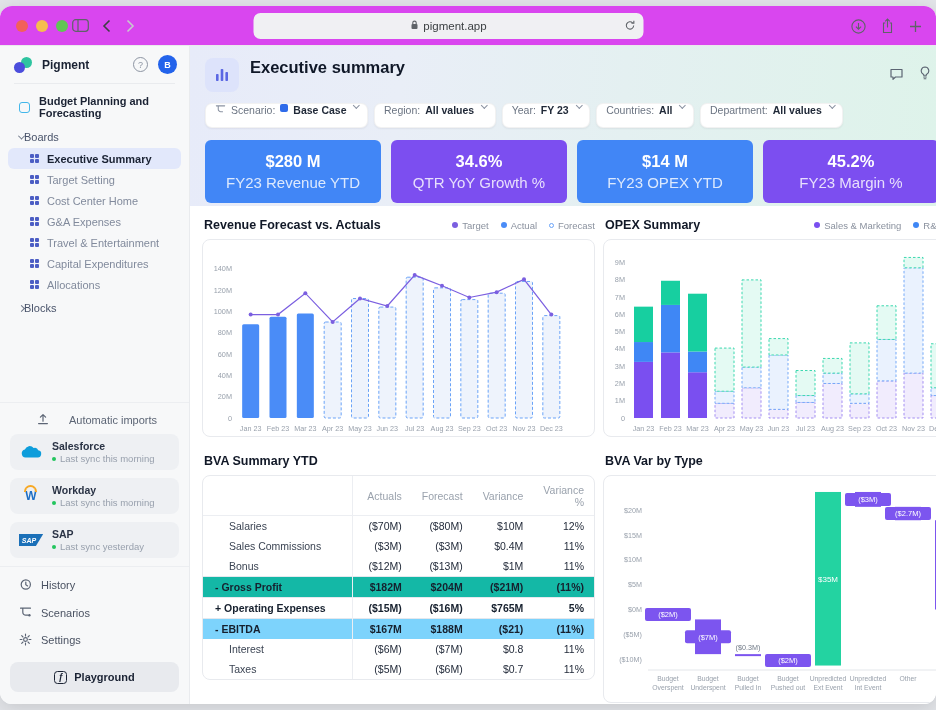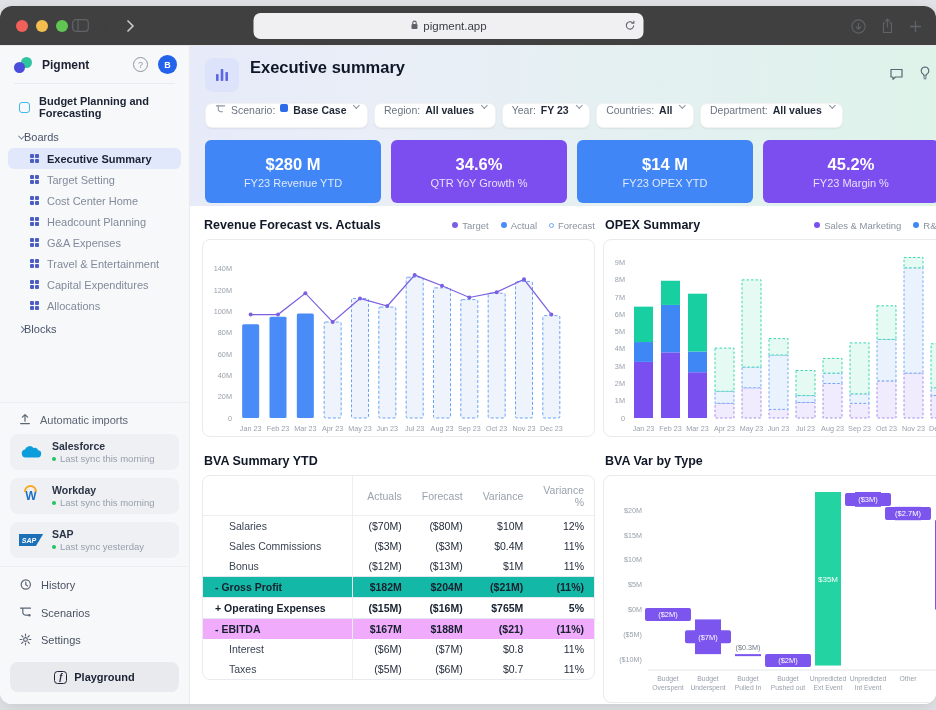--- a/index.html
+++ b/index.html
@@ -1,21 +1,21 @@
 <!DOCTYPE html>
 <html><head>
 <meta charset="utf-8">
 <style>
   * { margin:0; padding:0; box-sizing:border-box; }
   html,body { width:936px; height:710px; font-family:"Liberation Sans","DejaVu Sans",sans-serif; }
   body { background:#e2e4e8; position:relative; overflow:hidden; }
   .window { position:absolute; left:0; right:0; top:6px; bottom:6px; background:#fff; border-radius:12px; overflow:hidden; box-shadow:0 4px 18px rgba(0,0,0,.12); display:flex; flex-direction:column; }
 
   
-  .chrome { height:40px; background:#404040; border-bottom:1px solid #e9e9ec; position:relative; flex:none; }
+  .chrome { height:40px; background:#d946ef; border-bottom:1px solid #e9e9ec; position:relative; flex:none; }
   .traffic { position:absolute; left:16px; top:14px; display:flex; gap:8px; }
   .dot { width:12px; height:12px; border-radius:50%; }
   .d-red{background:#f2605a;} .d-yel{background:#f5bd4f;} .d-grn{background:#61c554;}
   .chrome-ic { position:absolute; top:13px; display:flex; align-items:center; }
   .urlbar { position:absolute; left:50%; top:7px; transform:translateX(-55%); width:390px; height:26px; background:#f0f0f3; border-radius:7px; display:flex; align-items:center; justify-content:center; gap:5px; font-size:11.5px; color:#3c4043; }
   .urlbar .reload { position:absolute; right:8px; top:7px; }
   .chrome-right { position:absolute; right:14px; top:12px; display:flex; gap:15px; align-items:center; }
 
   
   .app { flex:1; display:flex; min-height:0; }
@@ -35,21 +35,21 @@
   .ws-label { font-weight:bold; color:#1a2233; }
   .sec-row { display:flex; align-items:center; padding:7px 14px 5px 19px; color:#49536a; }
   .chev { width:5px; height:5px; border-right:1.4px solid #6b7486; border-bottom:1.4px solid #6b7486; flex:none; }
   .chev-down { transform:rotate(45deg) translate(-1px,-1px); }
   .chev-right { transform:rotate(-45deg); }
   .bi { display:flex; align-items:center; gap:8px; height:21px; margin:0 8px; padding-left:22px; border-radius:6px; color:#818a9c; cursor:pointer; }
   .bi.active { background:#e2e8fb; color:#1a2233; font-weight:bold; }
   .gic { width:9px; height:9px; display:grid; grid-template-columns:1fr 1fr; grid-template-rows:1fr 1fr; gap:1.5px; flex:none; }
   .gic i { background:#4c5ec4; border-radius:1px; }
   .sb-mid { flex:1; }
-  .imp-title { display:flex; align-items:center; gap:9px; padding:10px 14px 7px 19px; color:#5c6575; }
+  .imp-title { display:flex; align-items:center; gap:20px; padding:10px 14px 7px 19px; color:#5c6575;justify-content:center; }
   .imp-card { margin:0 10px 8px; background:#eef0f3; border-radius:8px; padding:6px 9px; display:flex; gap:9px; align-items:center; }
   .imp-name { font-size:10.5px; font-weight:bold; color:#2a3345; }
   .imp-status { display:flex; align-items:center; gap:4px; font-size:9.5px; color:#98a0ad; margin-top:1px; }
   .gdot { width:4px; height:4px; border-radius:50%; background:#22c55e; flex:none; }
   .imp-logo { width:24px; flex:none; display:flex; justify-content:center; }
   .wd-logo { position:relative; font-weight:800; color:#1f6fc4; font-size:12px; line-height:14px; }
   .wd-arc { position:absolute; top:-4px; left:-1px; width:13px; height:7px; border:2px solid #f7a823; border-bottom:none; border-radius:7px 7px 0 0; }
   .sap-logo { background:#1b70b8; color:#fff; font-size:7px; font-weight:bold; font-style:italic; padding:2.5px 7px 2.5px 3px; clip-path:polygon(0 0,100% 0,70% 100%,0 100%); }
   .ft-row { display:flex; align-items:center; gap:9px; padding:6.5px 14px 6.5px 19px; color:#4a5262; cursor:pointer; }
   .playground { margin:8px 10px 12px; background:#e8eaee; border-radius:8px; height:30px; display:flex; align-items:center; justify-content:center; gap:7px; font-weight:bold; color:#1a2233; cursor:pointer; }
@@ -64,21 +64,21 @@
   .hero-sub { font-size:11px; color:#5f6b7a; margin-top:3px; }
   .hero-icons { position:absolute; right:6px; top:8px; display:flex; gap:16px; align-items:center; }
   .filters { display:flex; gap:6px; margin-top:11px; }
   .pill { background:#fff; border:1px solid rgba(0,0,0,.05); box-shadow:0 1px 2px rgba(16,24,40,.06); border-radius:7px; height:25px; display:flex; align-items:flex-start; gap:5px; padding:0 9px; font-size:10.5px; color:#6b7482; cursor:pointer; }
   .pill b { color:#1f2837; }
   .swatch { width:8px; height:8px; background:#2e6bea; border-radius:2px; }
   .cdown { width:4.5px; height:4.5px; border-right:1.4px solid #8b93a2; border-bottom:1.4px solid #8b93a2; transform:rotate(45deg) translateY(-1.5px); margin-left:2px; }
   .kpis { display:flex; gap:10px; margin-top:12px; width:734px; }
   .kpi { width:176px; height:63px; border-radius:6px; display:flex; flex-direction:column; align-items:center; justify-content:center; color:#fff; cursor:pointer; }
   .kpi-val { font-size:16.5px; font-weight:bold; }
-  .kpi-lab { font-size:11px; color:rgba(255,255,255,.82); margin-top:3px; }
+  .kpi-lab { font-size:15px; color:rgba(255,255,255,.82); margin-top:3px; }
 
   .rows { padding-left:12px; }
   .chart-row { display:flex; gap:8px; margin-top:7px; }
   .col { width:393px; flex:none; }
   .col-title { display:flex; align-items:center; justify-content:space-between; height:16px; margin:4px 0 6px 2px; }
   .sec-title { font-size:12.5px; font-weight:bold; color:#111827; }
   .legend { display:flex; gap:12px; align-items:center; }
   .litem { display:flex; gap:4px; align-items:center; font-size:9.5px; color:#8a919e; }
   .ldot { width:6px; height:6px; border-radius:50%; flex:none; }
   .panel { border:1px solid #e8eaee; border-radius:8px; background:#fff; overflow:hidden; }
@@ -89,21 +89,21 @@
   
   .tbl { width:100%; border-collapse:collapse; font-size:10.5px; }
   .tbl th { color:#9aa2ad; font-weight:normal; text-align:right; padding:8px 10px 7px; border-bottom:1px solid #eceef2; }
   .tbl th:first-child { text-align:left; }
   .tbl td { padding:4px 10px; text-align:right; color:#242c3b; }
   .tbl td:first-child { text-align:left; color:#3b4453; padding-left:26px; }
   .tbl .vl { border-left:1px solid #eceef2; }
   .tbl tr.r-sub td { font-weight:bold; color:#16202e; border-top:1px solid #e4e8ee; }
   .tbl tr.r-sub td:first-child { padding-left:12px; }
   .tbl tr.bg-light td { background:#14b8a6; }
-  .tbl tr.bg-strong td { background:#f0abfc; }
+  .tbl tr.bg-strong td { background:#7dd3fc; }
 </style>
 </head>
 <body>
 
 <div class="window">
 
   <div class="chrome">
     <div class="traffic">
       <span class="dot d-red"></span>
       <span class="dot d-yel"></span>
@@ -197,29 +197,20 @@
             <span>Target Setting</span>
           </div>
           <div class="bi">
             <span class="gic">
               <i></i>
               <i></i>
               <i></i>
               <i></i>
             </span>
             <span>Cost Center Home</span>
-          </div>
-          <div class="bi">
-            <span class="gic">
-              <i></i>
-              <i></i>
-              <i></i>
-              <i></i>
-            </span>
-            <span>Headcount Planning</span>
           </div>
           <div class="bi">
             <span class="gic">
               <i></i>
               <i></i>
               <i></i>
               <i></i>
             </span>
             <span>G&amp;A Expenses</span>
           </div>

